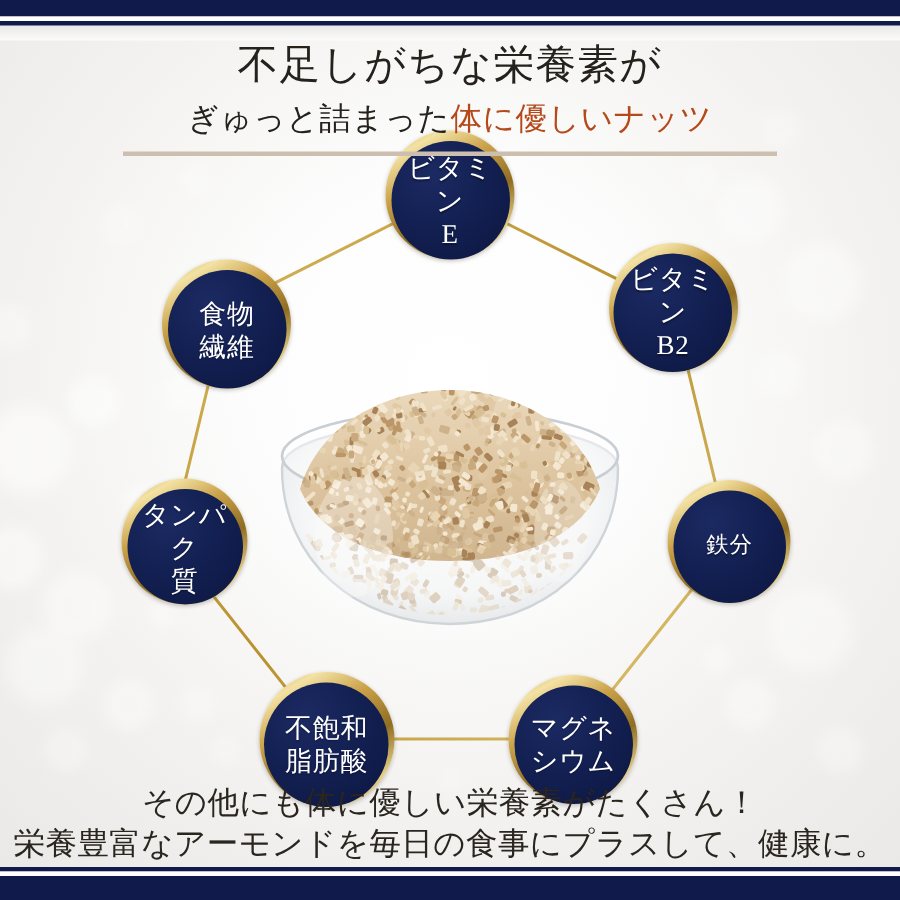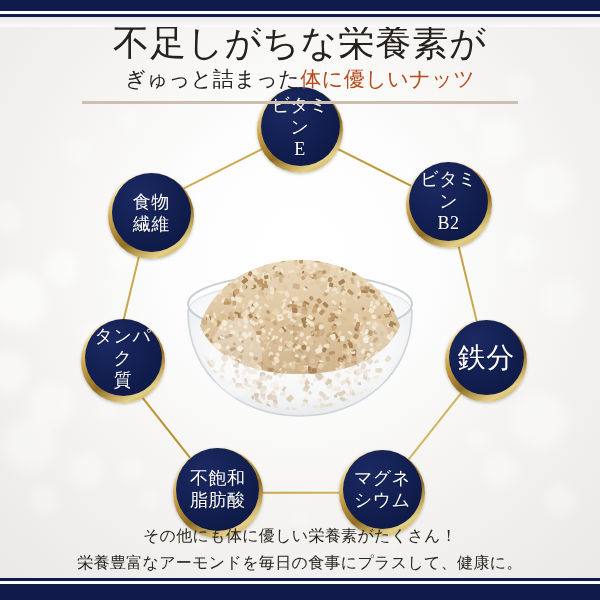--- a/index.html
+++ b/index.html
@@ -23,48 +23,48 @@
 
   
   .bg-base{position:absolute;inset:0;
      background:
        radial-gradient(circle at 50% 42%, #ffffff 0%, #fdfdfd 28%, #f3f2f0 62%, #e9e8e6 100%);
      z-index:0;}
   .bokeh{position:absolute;border-radius:50%;background:#ffffff;z-index:1;}
 
   
   .title-wrap{position:absolute;left:0;top:26px;width:600px;text-align:center;z-index:20;}
-  .t-line1{font-size:36px;line-height:34px;color:#25211c;letter-spacing:1px;font-weight:400;}
+  .t-line1{font-size:27px;line-height:34px;color:#25211c;letter-spacing:1px;font-weight:400;}
   .t-line2{font-size:21px;line-height:39px;color:#25211c;letter-spacing:0.5px;font-weight:400;white-space:nowrap;}
   .t-accent{color:#b5491a;}
   .title-rule{position:absolute;left:82px;top:101px;width:436px;height:3px;background:#cdbfb0;z-index:20;}
 
   
   .hept-svg{position:absolute;left:0;top:0;width:600px;height:600px;z-index:5;}
 
   
   .bowl{position:absolute;left:178px;top:238px;width:244px;height:186px;z-index:8;}
   .bowl-svg{width:244px;height:186px;display:block;}
 
   
   .node{position:absolute;border-radius:50%;z-index:15;
      background:linear-gradient(150deg,#c9a64a 0%,#f3e2a4 16%,#caa24a 36%,#8f6d22 60%,#e4cf86 82%,#b28f3c 100%);
      box-shadow:0 1px 3px rgba(60,50,30,0.30);
-     display:flex;align-items:flex-start;justify-content:center;}
+     display:flex;align-items:flex-end;justify-content:center;}
   .node-inner{border-radius:50%;width:calc(100% - 7px);height:calc(100% - 7px);
      background:radial-gradient(circle at 34% 28%,#1c2a63 0%,#132052 45%,#0c1640 100%);
      display:flex;align-items:center;justify-content:center;text-align:center;}
   .node-label{color:#ffffff;font-size:19px;line-height:23px;letter-spacing:0.5px;
      text-shadow:0 1px 1px rgba(0,0,0,0.35);padding:0 2px;}
   .node-label.two{font-size:18px;line-height:22px;}
-  .node-label.big{font-size:28px;line-height:25px;}
+  .node-label.big{font-size:15px;line-height:25px;}
 
   
   .foot{position:absolute;left:0;top:522px;width:600px;text-align:center;z-index:20;}
-  .f-line{font-size:16px;line-height:27px;color:#2a251f;letter-spacing:0.3px;white-space:nowrap;}
+  .f-line{font-size:21px;line-height:27px;color:#2a251f;letter-spacing:0.3px;white-space:nowrap;}
 </style>
 </head>
 <body>
 
 <div id="page">
 
   <div class="bg-base"></div>
   <div id="bokeh-layer">
       <div class="bokeh" style="left:-11px;top:271px;width:58px;height:58px;opacity:0.55;filter:blur(5.5px);"></div>
       <div class="bokeh" style="left:45px;top:251px;width:34px;height:34px;opacity:0.5;filter:blur(4.0px);"></div>

